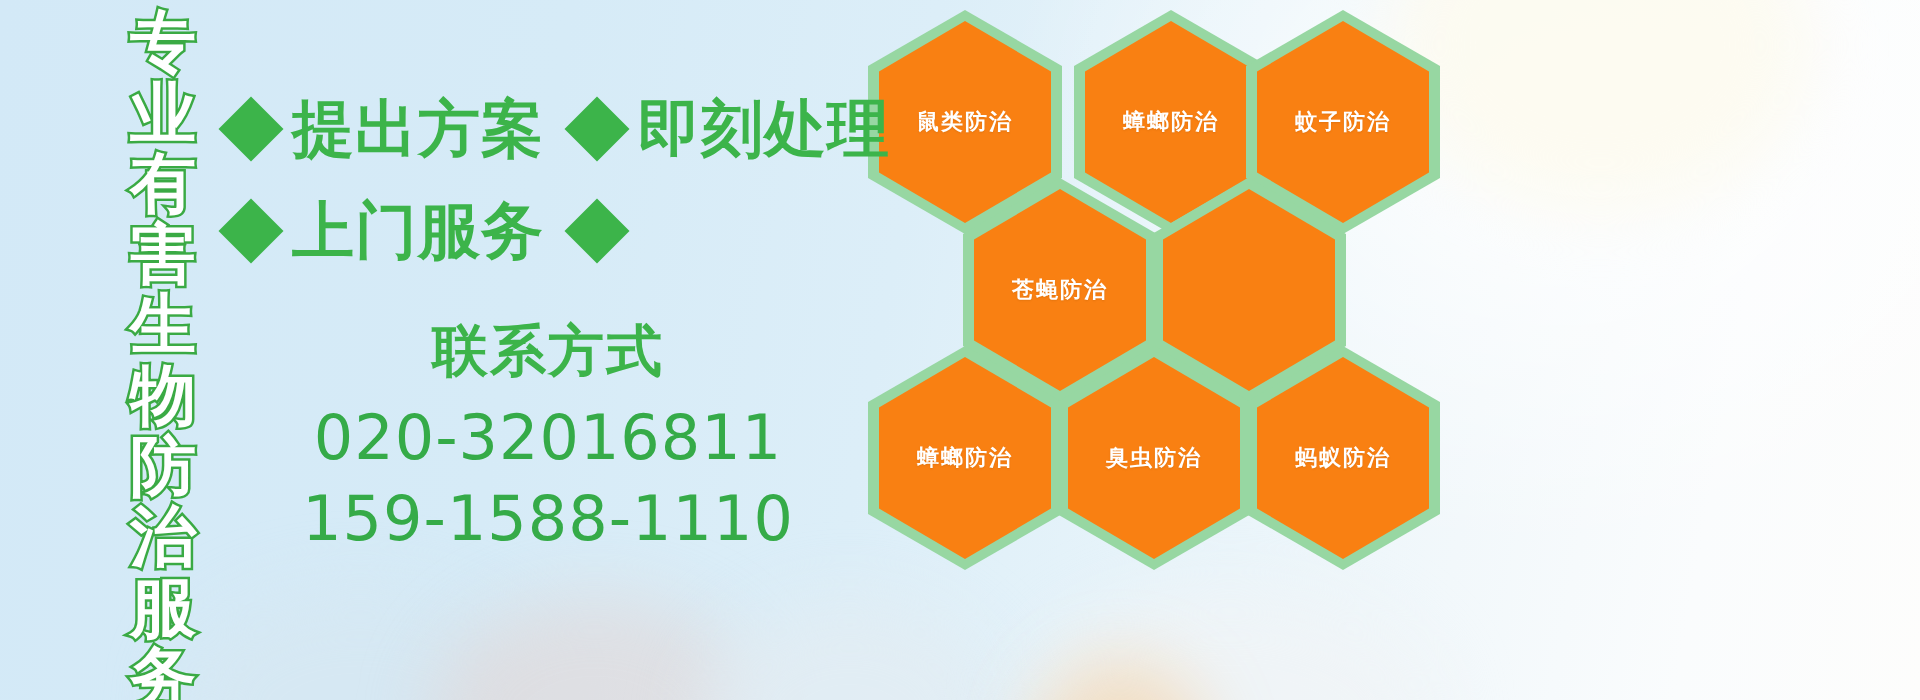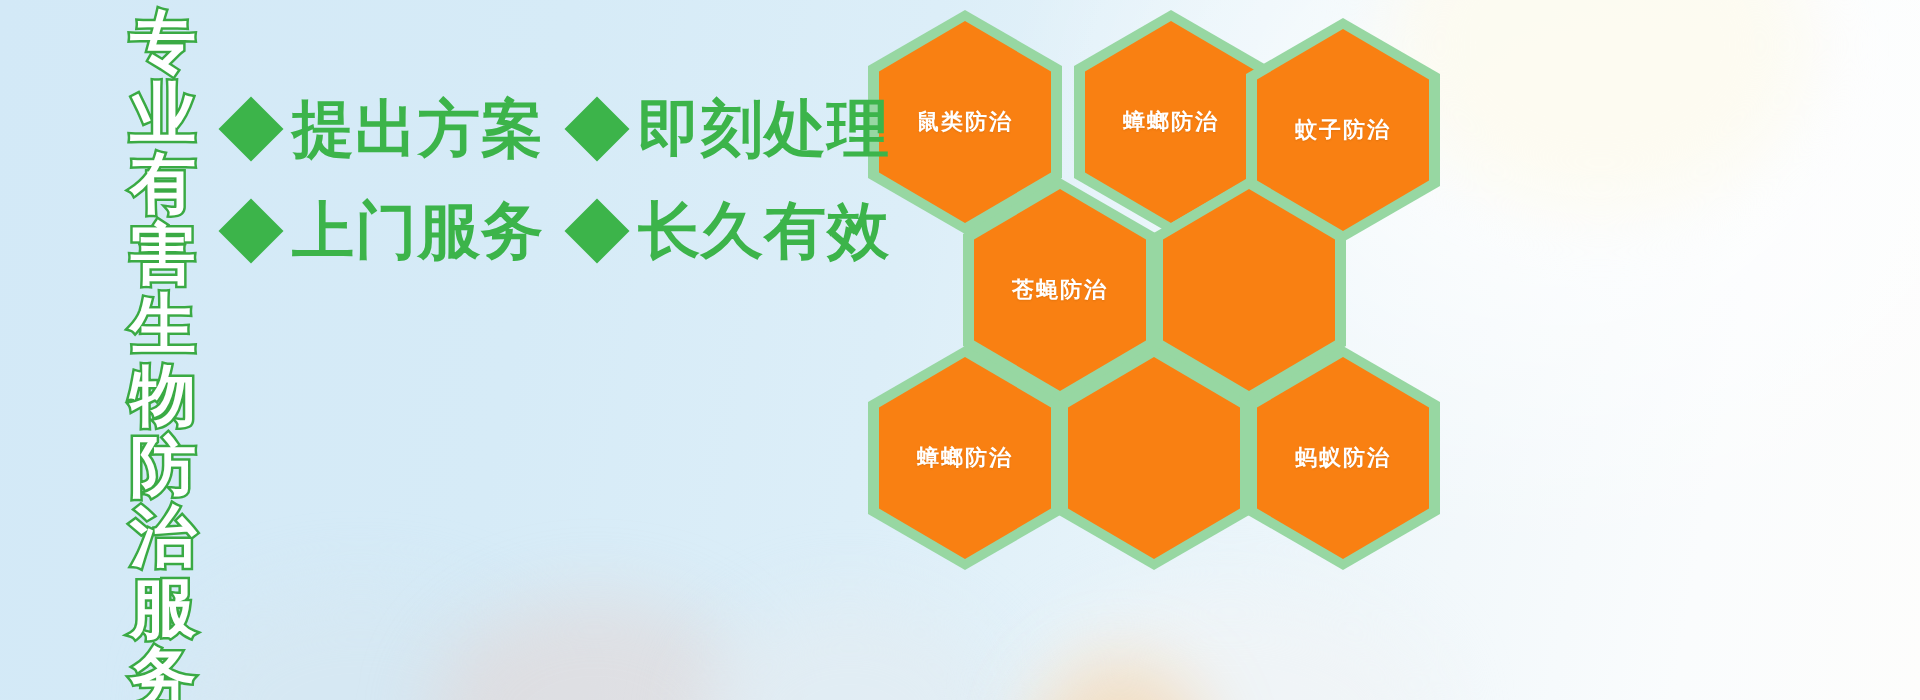--- a/index.html
+++ b/index.html
@@ -158,21 +158,21 @@
     font-size: 22px;
     font-weight: 700;
     letter-spacing: 2px;
     white-space: nowrap;
     text-shadow: 0 1px 2px rgba(140,70,0,0.20);
   }
 
   
   .hex.r1c1 { left: 8px;   top: 10px; }
   .hex.r1c2 { left: 214px; top: 10px; }
-  .hex.r1c3 { left: 386px; top: 18px; }
+  .hex.r1c3 { left: 386px; top: 10px; }
   .hex.r2c1 { left: 103px; top: 178px; }
   .hex.r2c2 { left: 292px; top: 178px; }
   .hex.r3c1 { left: 8px;   top: 346px; }
   .hex.r3c2 { left: 197px; top: 346px; }
   .hex.r3c3 { left: 386px; top: 346px; }
 </style>
 </head>
 <body>
 
 <div id="banner">
@@ -208,25 +208,29 @@
         <span class="feature-text">即刻处理</span>
       </div>
     </div>
     <div class="feature-row">
       <div class="feature-item">
         <span class="diamond"></span>
         <span class="feature-text">上门服务</span>
       </div>
       <div class="feature-item">
         <span class="diamond"></span>
-        <span class="feature-text">长久有效</span>
-      </div>
-    </div>
-  </div>
-
+      </div>
+    </div>
+  </div>
+
+  <div id="contact-block">
+    <div id="contact-title">联系方式</div>
+    <div class="phone" id="phone-landline">020-32016811</div>
+    <div class="phone" id="phone-mobile">159-1588-1110</div>
+  </div>
 
   <div id="honeycomb">
 
     <div class="hex r1c1">
       <span class="hex-outer"></span>
       <span class="hex-inner"></span>
       <span class="hex-label">鼠类防治</span>
     </div>
 
     <div class="hex r1c2">
@@ -254,20 +258,21 @@
 
     <div class="hex r3c1">
       <span class="hex-outer"></span>
       <span class="hex-inner"></span>
       <span class="hex-label">蟑螂防治</span>
     </div>
 
     <div class="hex r3c2">
       <span class="hex-outer"></span>
       <span class="hex-inner"></span>
+      <span class="hex-label">臭虫防治</span>
     </div>
 
     <div class="hex r3c3">
       <span class="hex-outer"></span>
       <span class="hex-inner"></span>
       <span class="hex-label">蚂蚁防治</span>
     </div>
 
   </div>
 </div>

